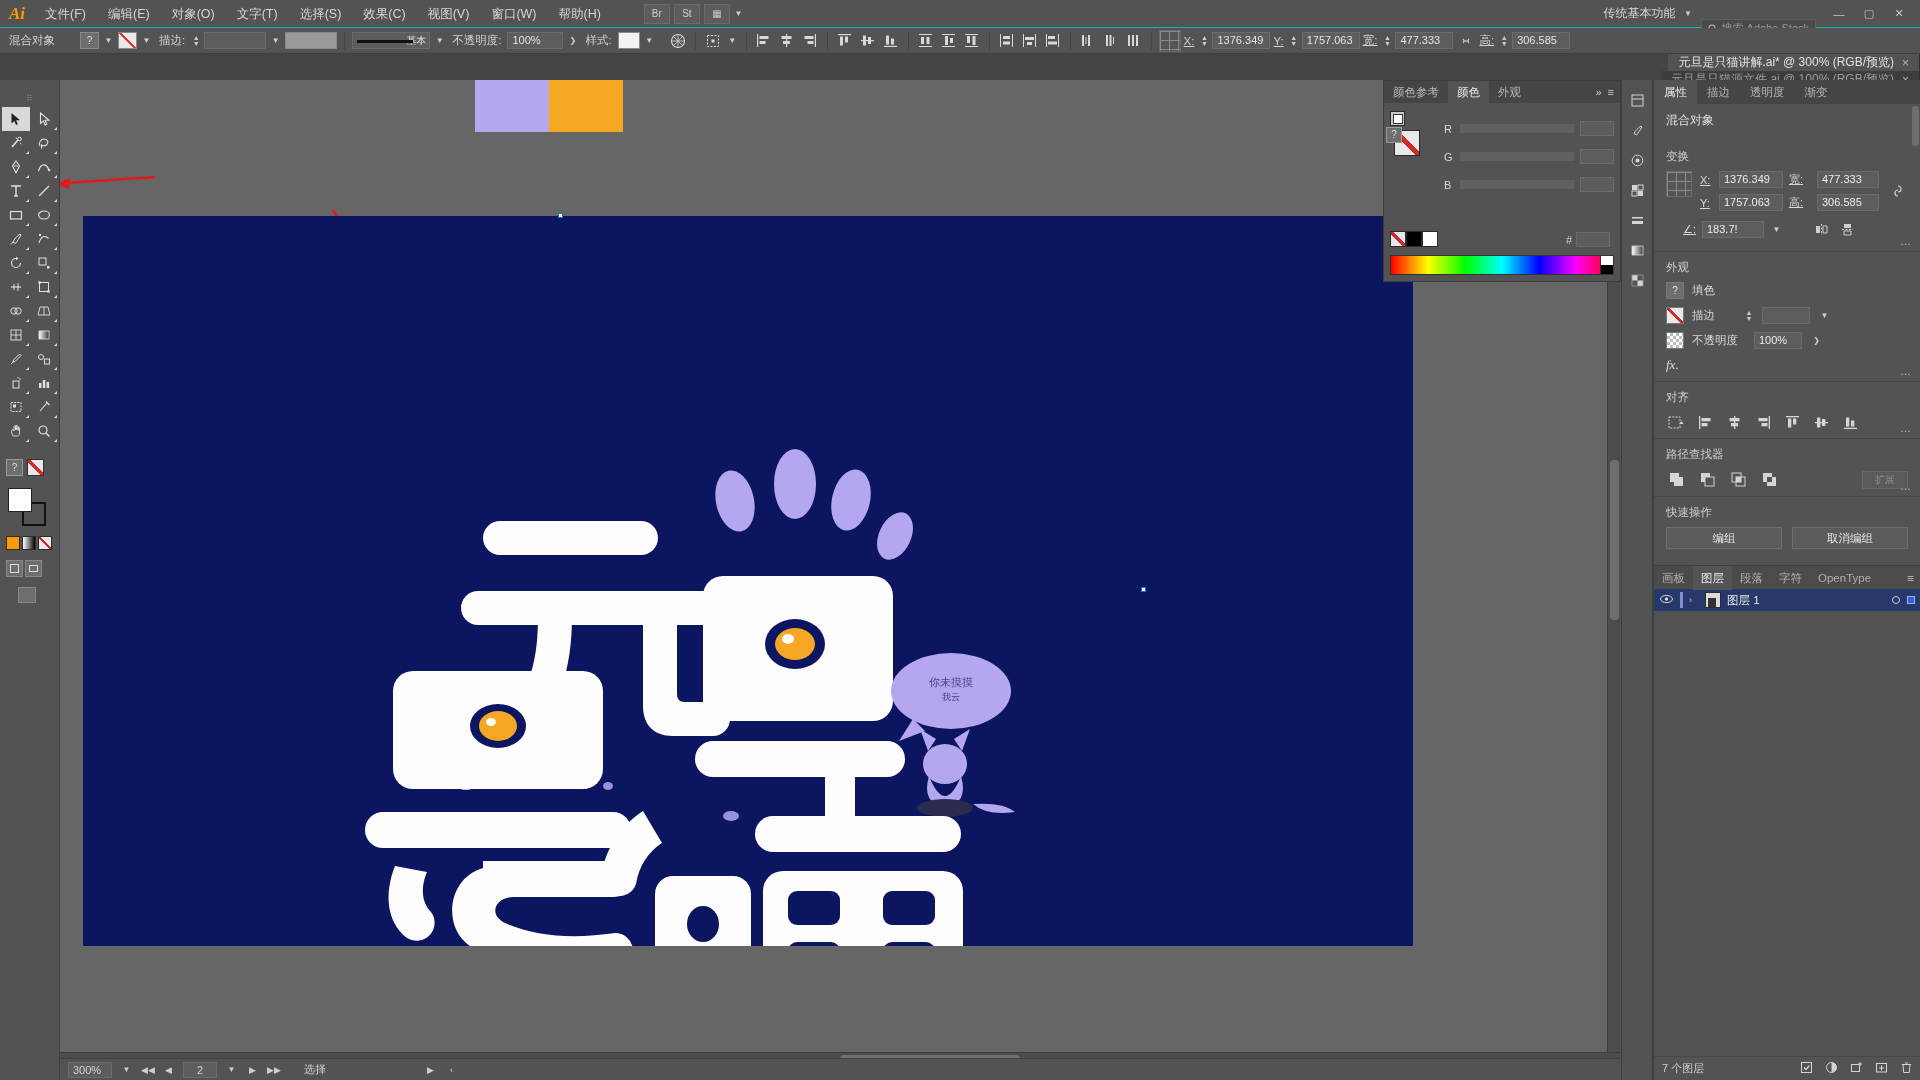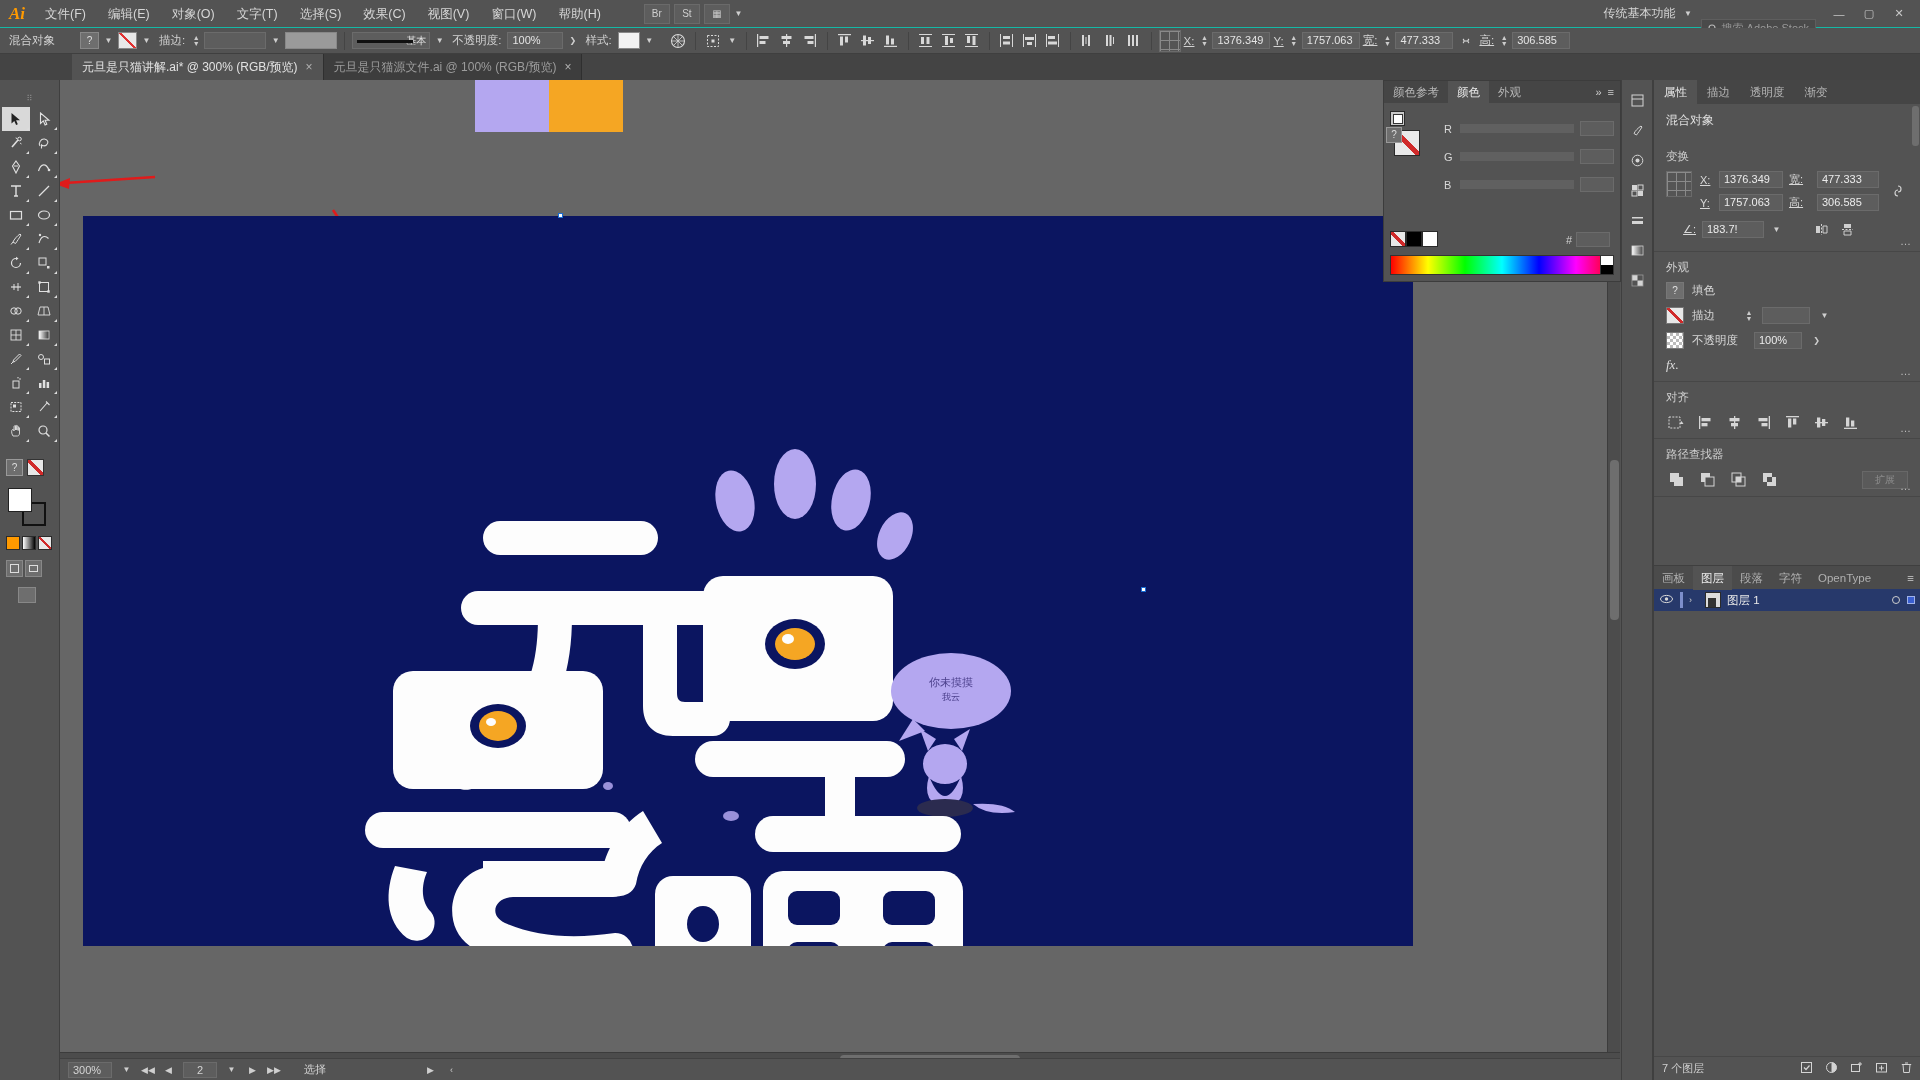--- a/index.html
+++ b/index.html
@@ -70,21 +70,21 @@
   .icon-btn {
     width:20px; height:20px; display:flex; align-items:center; justify-content:center;
     color:#d8d8d8;
   }
   .icon-btn svg { display:block; }
   .axis-label { color:#d2d2d2; font-size:11.5px; padding-right:2px; text-decoration:underline; }
 
   
   .tabbar {
     position:absolute; left:0; top:54px; width:1920px; height:26px;
-    background:#444444; display:flex; align-items:flex-end;
+    background:#444444; display:flex; align-items:flex-end;flex-direction:column;
   }
   .tabbar .lead { width:72px; height:26px; background:#444; }
   .doc-tab {
     height:26px; display:flex; align-items:center; gap:8px; padding:0 10px;
     font-size:12px; background:#3d3d3d; color:#9c9c9c; border-right:1px solid #2f2f2f;
   }
   .doc-tab.active { background:#535353; color:#e2e2e2; }
   .doc-tab .x { font-size:12px; color:#b0b0b0; }
 
   
@@ -1106,20 +1106,27 @@
               <rect x="2" y="2" width="9" height="9" fill="#d5d5d5"></rect>
               <rect x="6" y="6" width="9" height="9" fill="#d5d5d5"></rect>
               <rect x="6" y="6" width="5" height="5" fill="#535353"></rect>
             </svg>
           </div>
         <div style="margin-left:auto;width:46px;height:18px;background:#5a5a5a;border:1px solid #686868;color:#8c8c8c;font-size:10px;text-align:center;line-height:16px">扩展</div>
       </div>
       <div class="pr-dots">…</div>
     </div>
 
+    <div class="pr-section" style="border-bottom:none">
+      <div class="pr-sub">快速操作</div>
+      <div class="pr-btnrow">
+        <div class="pr-btn">编组</div>
+        <div class="pr-btn">取消编组</div>
+      </div>
+    </div>
 
     <div style="position:absolute;left:0;top:485px;width:267px">
       <div class="lay-tabs">
         <div class="lay-tab">画板</div>
         <div class="lay-tab active">图层</div>
         <div class="lay-tab">段落</div>
         <div class="lay-tab">字符</div>
         <div class="lay-tab">OpenType</div>
         <div class="lay-menu">≡</div>
       </div>

